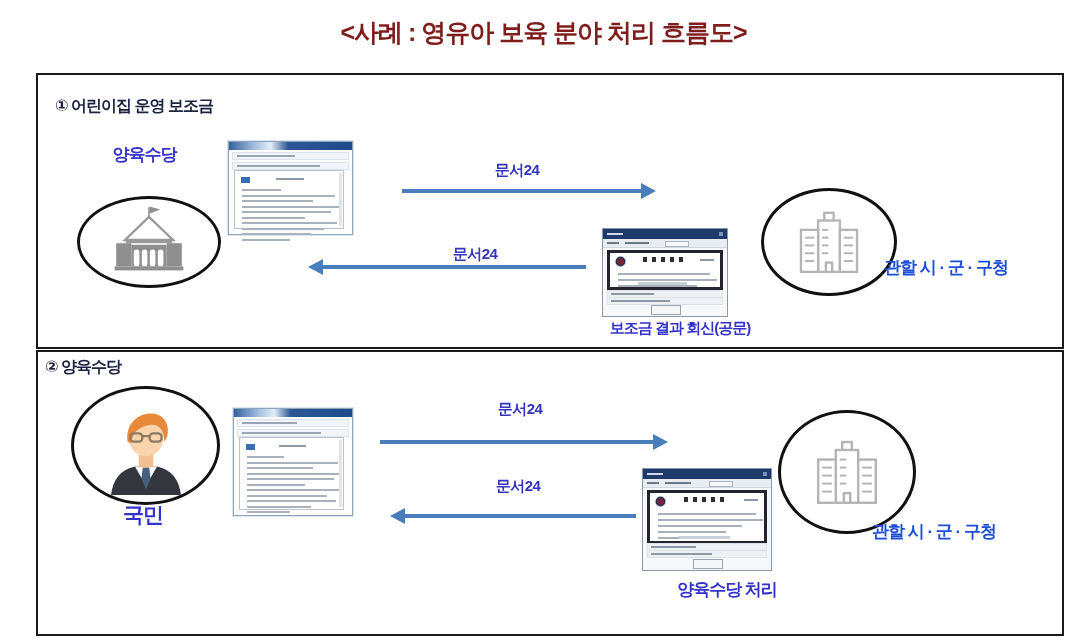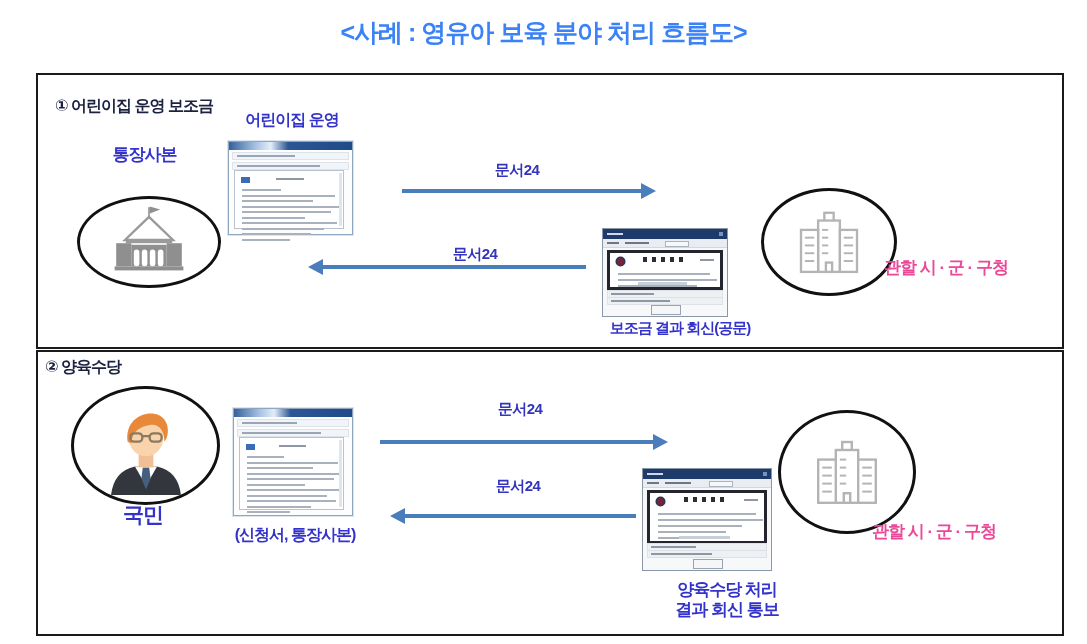--- a/index.html
+++ b/index.html
@@ -1,29 +1,29 @@
 <!DOCTYPE html>
 <html><head>
 <meta charset="utf-8">
 <style>
   html,body{margin:0;padding:0;background:#ffffff;}
   body{width:1087px;height:644px;position:relative;font-family:"Liberation Sans","DejaVu Sans",sans-serif;overflow:hidden;}
   .abs{position:absolute;}
 
   
-  .page-title{left:0;top:16px;width:1087px;text-align:center;font-size:25px;font-weight:bold;color:#3b82f6;letter-spacing:-1px;}
+  .page-title{left:0;top:16px;width:1087px;text-align:center;font-size:25px;font-weight:bold;color:#7f1d1d;letter-spacing:-1px;}
 
   
   .sec-box{border:2px solid #1a1a1a;background:#fff;}
   .sec-header{font-size:16px;font-weight:bold;color:#1b2240;letter-spacing:-1px;}
 
   
   .blue-label{color:#3333cc;font-weight:bold;text-align:center;line-height:1.15;letter-spacing:-1px;}
   .docs24{color:#3434bd;font-weight:bold;font-size:15px;text-align:center;letter-spacing:-0.5px;}
-  .black-label{color:#ec4899;font-weight:bold;font-size:17px;letter-spacing:-1px;white-space:nowrap;}
+  .black-label{color:#1d4ed8;font-weight:bold;font-size:17px;letter-spacing:-1px;white-space:nowrap;}
 
   
   .ellipse{border:3px solid #111;border-radius:50%;background:#fff;display:flex;align-items:center;justify-content:center;}
 
   
   .arrow{display:flex;align-items:center;}
   .arrow .shaft{flex:1;height:4px;background:#4a7dbb;}
   .arrow .head-r{width:0;height:0;border-left:15px solid #4a7dbb;border-top:8px solid transparent;border-bottom:8px solid transparent;}
   .arrow .head-l{width:0;height:0;border-right:15px solid #4a7dbb;border-top:8px solid transparent;border-bottom:8px solid transparent;}
 
@@ -62,21 +62,21 @@
 </head>
 <body>
 
 <div class="abs page-title">&lt;사례 : 영유아 보육 분야 처리 흐름도&gt;</div>
 
 <div class="abs sec-box" style="left:36px;top:73px;width:1024px;height:272px;"></div>
 
 <div class="abs sec-header" style="left:55px;top:96px;">① 어린이집 운영 보조금</div>
 
 <div class="abs blue-label" style="left:62px;top:145px;width:165px;font-size:17px;">
-  <div>통장사본</div>
+  <div>양육수당</div>
 </div>
 <div class="abs ellipse" style="left:77px;top:196px;width:138px;height:86px;">
   <span>
     <svg width="88" height="72" viewBox="0 0 100 90">
       <rect x="49" y="4" width="2" height="16" fill="#8f8f8f"></rect>
       <polygon points="51,3 64,7 51,12" fill="#8f8f8f"></polygon>
       <polygon points="50,16 20,45 80,45" fill="#ffffff" stroke="#9a9a9a" stroke-width="3"></polygon>
       <rect x="21" y="45" width="58" height="4" fill="#9a9a9a"></rect>
       <rect x="9" y="49" width="19" height="29" fill="#8f8f8f"></rect>
       <rect x="72" y="49" width="19" height="29" fill="#8f8f8f"></rect>
@@ -84,21 +84,20 @@
       <rect x="31" y="57" width="7" height="21" rx="3.5" fill="#ffffff"></rect>
       <rect x="41" y="57" width="7" height="21" rx="3.5" fill="#ffffff"></rect>
       <rect x="51" y="57" width="7" height="21" rx="3.5" fill="#ffffff"></rect>
       <rect x="61" y="57" width="7" height="21" rx="3.5" fill="#ffffff"></rect>
       <rect x="7" y="78" width="86" height="5" fill="#8f8f8f"></rect>
     </svg>
   </span>
 </div>
 
 <div class="abs blue-label" style="left:207px;top:111px;width:170px;font-size:16px;">
-  <div>어린이집 운영</div>
 </div>
 <div class="abs win-a" style="left:228px;top:141px;width:123px;height:92px;">
   <div class="wa-title"></div>
   <div class="wa-field">
       <i style="width:50%"></i>
     </div>
   <div class="wa-field">
       <i style="width:72%"></i>
     </div>
   <div class="wa-doc">
@@ -235,21 +234,20 @@
     <div class="wa-line" style="width:56%"></div>
     <div class="wa-line" style="width:90%"></div>
     <div class="wa-line" style="width:78%"></div>
     <div class="wa-line" style="width:86%"></div>
     <div class="wa-line" style="width:62%"></div>
     <div class="wa-line" style="width:42%"></div>
     <div class="wa-scroll"></div>
   </div>
 </div>
 <div class="abs blue-label" style="left:200px;top:526px;width:190px;font-size:16px;">
-  <div>(신청서, 통장사본)</div>
 </div>
 
 <div class="abs docs24" style="left:450px;top:400px;width:140px;">문서24</div>
 <div class="abs arrow" style="left:380px;top:434px;width:288px;">
   <div class="shaft"></div>
     <div class="head-r"></div>
 </div>
 
 <div class="abs docs24" style="left:448px;top:477px;width:140px;">문서24</div>
 <div class="abs arrow" style="left:390px;top:508px;width:246px;">
@@ -314,14 +312,13 @@
   <div class="wb-status" style="bottom:19px;">
       <i></i>
     </div>
   <div class="wb-status" style="bottom:12px;">
       <i style="width:52%"></i>
     </div>
   <span class="wb-footer-btn" style="bottom:1.5px;"></span>
 </div>
 <div class="abs blue-label" style="left:652px;top:580px;width:150px;font-size:17px;">
   <div>양육수당 처리</div>
-  <div>결과 회신 통보</div>
 </div>
 
 </body></html>

